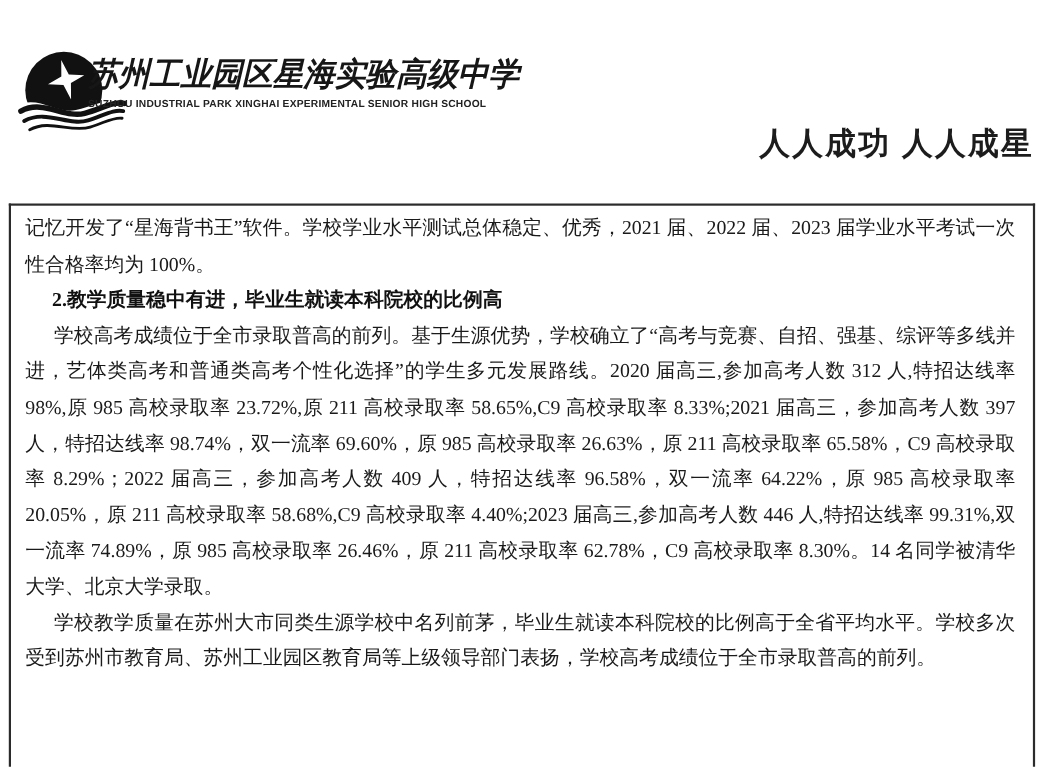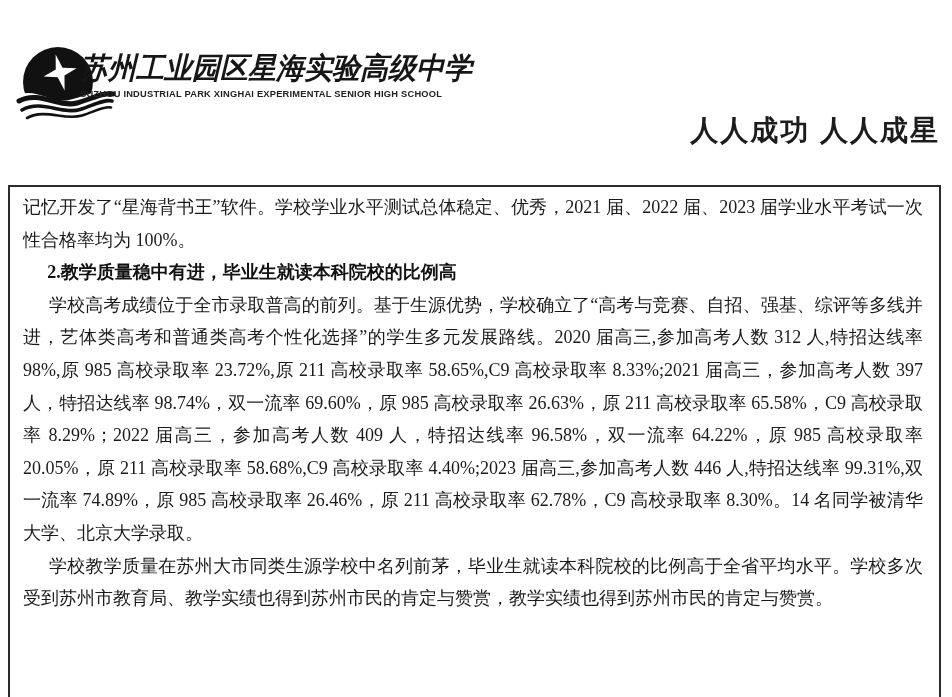--- a/index.html
+++ b/index.html
@@ -79,16 +79,16 @@
       <div class="name-en">SUZHOU INDUSTRIAL PARK XINGHAI EXPERIMENTAL SENIOR HIGH SCHOOL</div>
     </div>
 
     <div class="slogan">人人成功 人人成星</div>
   </div>
 
   <div class="content-box">
     <p class="para">记忆开发了“星海背书王”软件。学校学业水平测试总体稳定、优秀，2021 届、2022 届、2023 届学业水平考试一次性合格率均为 100%。</p>
     <p class="para-heading">2.教学质量稳中有进，毕业生就读本科院校的比例高</p>
     <p class="indent">学校高考成绩位于全市录取普高的前列。基于生源优势，学校确立了“高考与竞赛、自招、强基、综评等多线并进，艺体类高考和普通类高考个性化选择”的学生多元发展路线。2020 届高三,参加高考人数 312 人,特招达线率 98%,原 985 高校录取率 23.72%,原 211 高校录取率 58.65%,C9 高校录取率 8.33%;2021 届高三，参加高考人数 397 人，特招达线率 98.74%，双一流率 69.60%，原 985 高校录取率 26.63%，原 211 高校录取率 65.58%，C9 高校录取率 8.29%；2022 届高三，参加高考人数 409 人，特招达线率 96.58%，双一流率 64.22%，原 985 高校录取率 20.05%，原 211 高校录取率 58.68%,C9 高校录取率 4.40%;2023 届高三,参加高考人数 446 人,特招达线率 99.31%,双一流率 74.89%，原 985 高校录取率 26.46%，原 211 高校录取率 62.78%，C9 高校录取率 8.30%。14 名同学被清华大学、北京大学录取。</p>
-    <p class="indent">学校教学质量在苏州大市同类生源学校中名列前茅，毕业生就读本科院校的比例高于全省平均水平。学校多次受到苏州市教育局、教学实绩也得到苏州市民的肯定与赞赏，教学实绩也得到苏州市民的肯定与赞赏。</p>
+    <p class="indent">学校教学质量在苏州大市同类生源学校中名列前茅，毕业生就读本科院校的比例高于全省平均水平。学校多次受到苏州市教育局、苏州工业园区教育局等上级领导部门表扬，学校高考成绩位于全市录取普高的前列。</p>
   </div>
 
 </div>
 
 </body></html>

